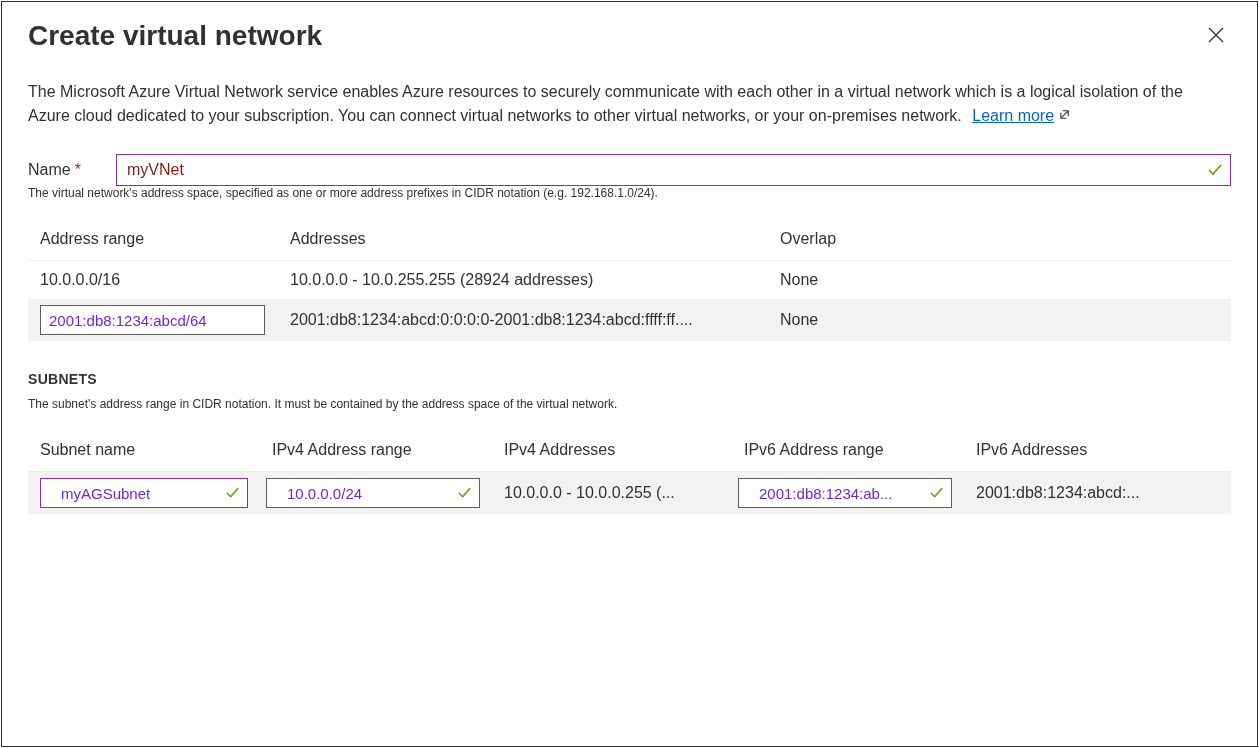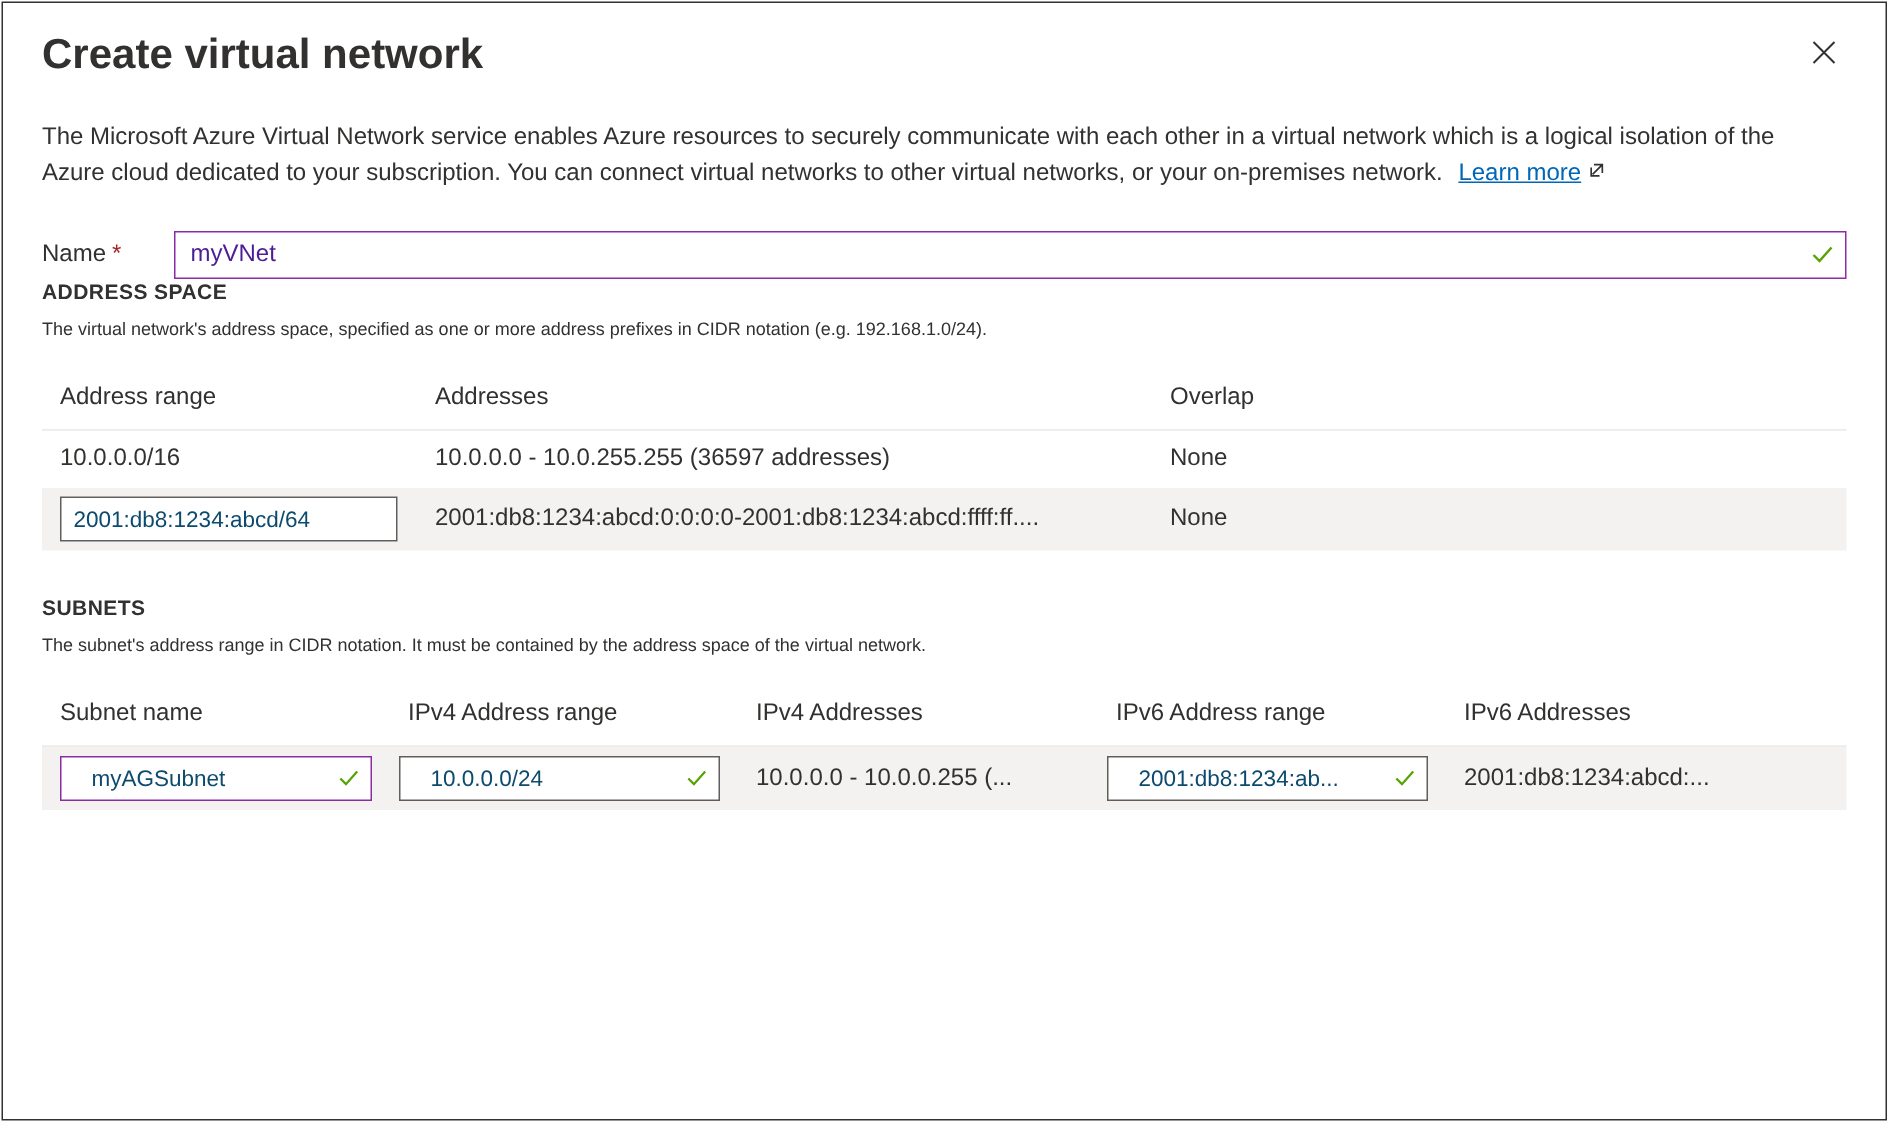--- a/index.html
+++ b/index.html
@@ -76,21 +76,21 @@
     .name-input-wrap {
       flex: 1;
       position: relative;
     }
     .name-input {
       width: 100%;
       height: 32px;
       border: 1px solid #8a2da5;
       padding: 0 38px 0 10px;
       font-size: 16px;
-      color: #4c1d95;
+      color: #7f1d1d;
       font-family: inherit;
       outline: none;
     }
     .input-check {
       position: absolute;
       right: 8px;
       top: 50%;
       transform: translateY(-50%);
       line-height: 0;
     }
@@ -133,21 +133,21 @@
       text-overflow: ellipsis;
     }
     table.grid tr.alt td {
       background: #f3f2f1;
     }
     .cell-input {
       height: 30px;
       border: 1px solid #605e5c;
       padding: 0 8px;
       font-size: 15px;
-      color: #0c4a6e;
+      color: #6d28d9;
       font-family: inherit;
       outline: none;
       background: #fff;
       width: 100%;
     }
     .cell-input-wrap {
       position: relative;
       display: block;
     }
     .cell-input-wrap .input-check {
@@ -200,40 +200,39 @@
     <div class="name-input-wrap">
       <input class="name-input" type="text" value="myVNet" style="">
       <span class="input-check">
         <svg width="16" height="16" viewBox="0 0 16 16">
             <path d="M2 8 L6 12 L14 3" stroke="#57a300" stroke-width="1.6" fill="none"></path>
           </svg>
       </span>
     </div>
   </div>
 
-  <div class="section-hdr">ADDRESS SPACE</div>
   <p class="section-desc">The virtual network's address space, specified as one or more address prefixes in CIDR notation (e.g. 192.168.1.0/24).</p>
 
   <table class="grid addr-space">
     <colgroup>
         <col class="c1">
         <col class="c2">
         <col class="c3">
       </colgroup>
     <thead>
       <tr>
         <th>Address range</th>
         <th>Addresses</th>
         <th>Overlap</th>
       </tr>
     </thead>
     <tbody>
       <tr>
         <td>10.0.0.0/16</td>
-        <td>10.0.0.0 - 10.0.255.255 (36597 addresses)</td>
+        <td>10.0.0.0 - 10.0.255.255 (28924 addresses)</td>
         <td>None</td>
       </tr>
       <tr class="alt">
         <td class="addr-input-td first-pad">
           <span class="cell-input-wrap">
             <input class="cell-input" type="text" style="width: 225px;" value="2001:db8:1234:abcd/64">
           </span>
         </td>
         <td class="truncate">2001:db8:1234:abcd:0:0:0:0-2001:db8:1234:abcd:ffff:ff....</td>
         <td>None</td>

